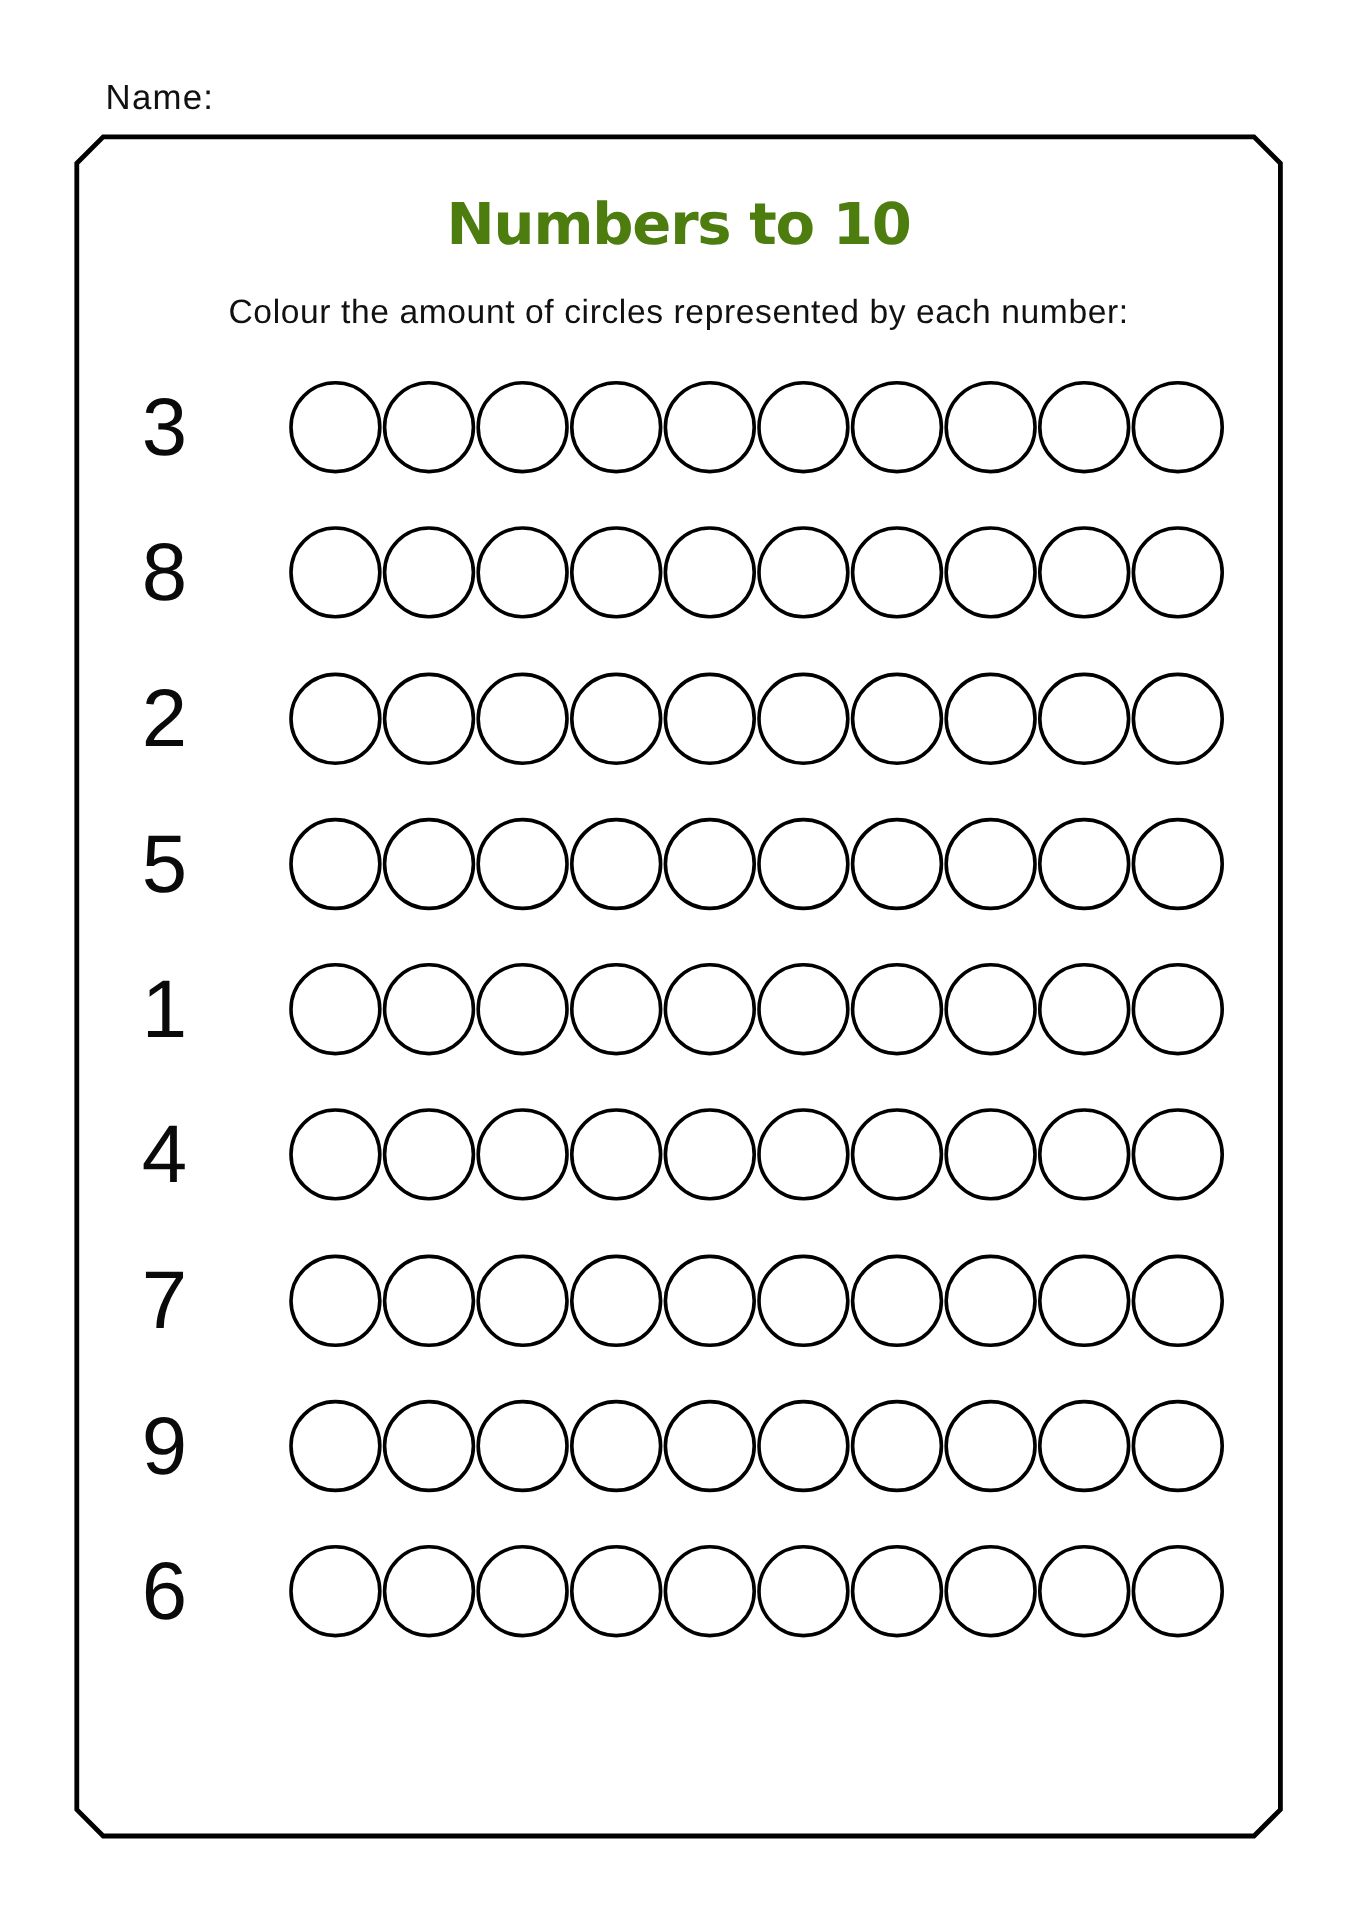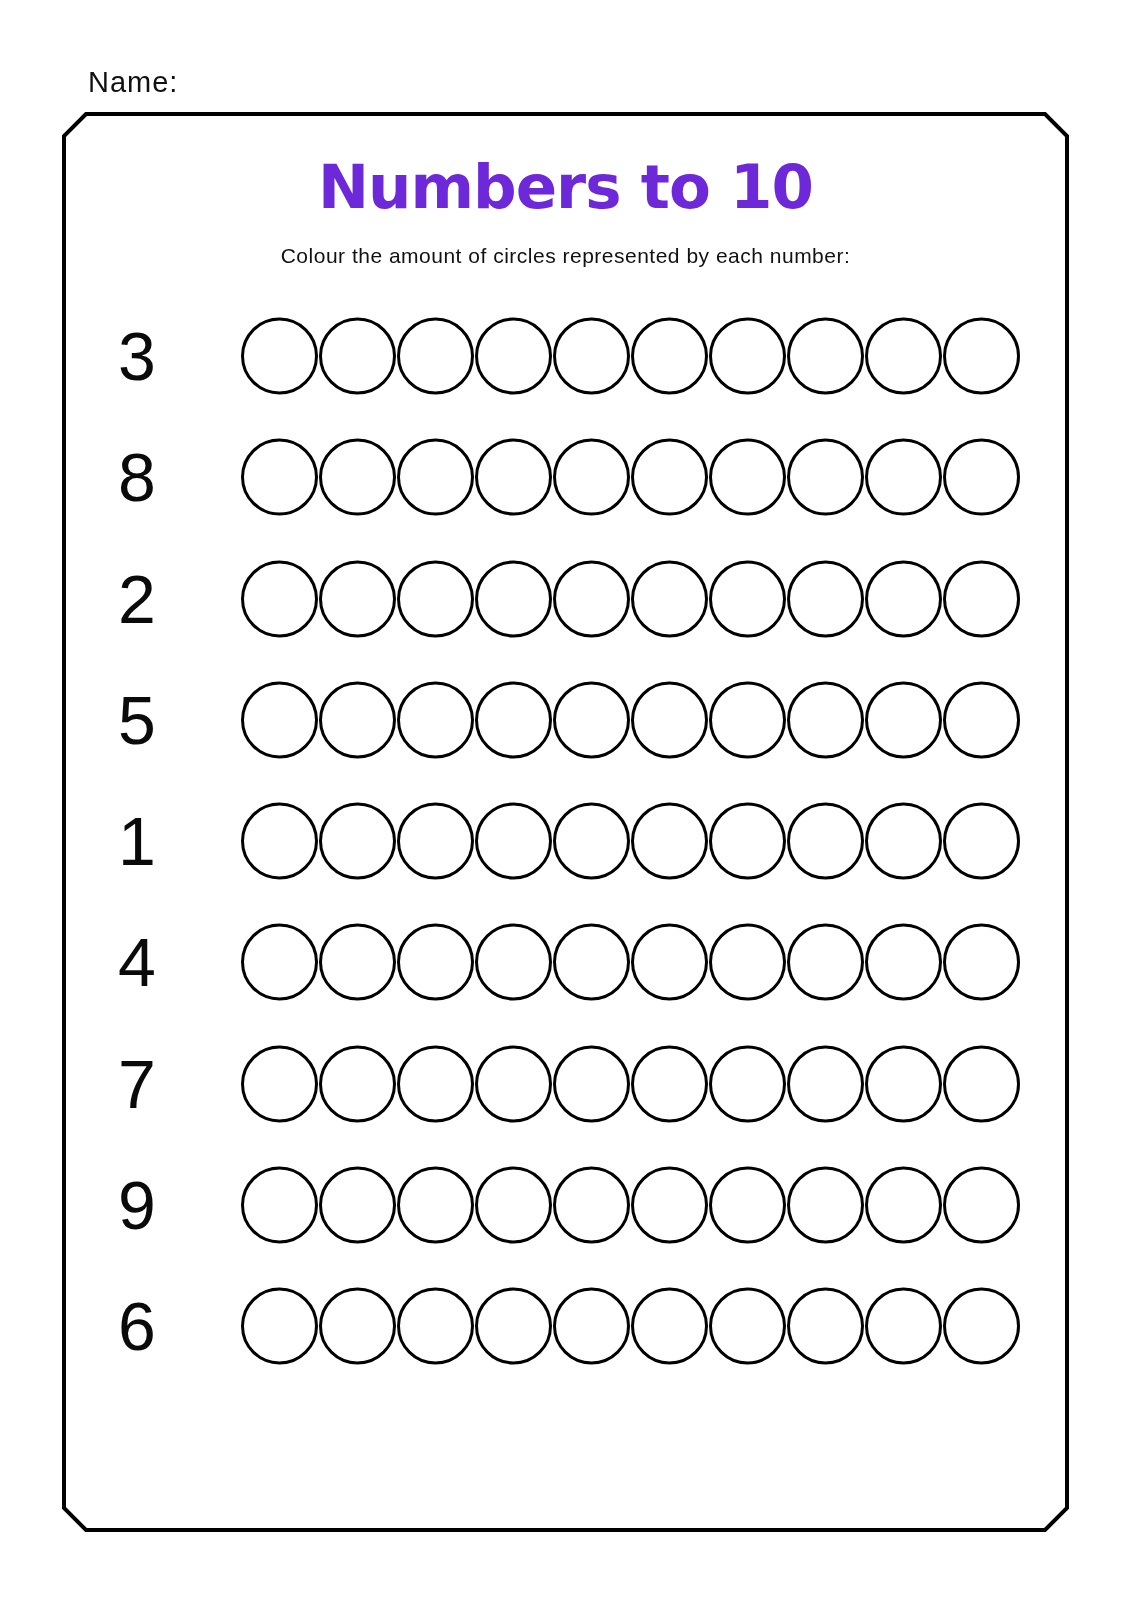--- a/index.html
+++ b/index.html
@@ -29,31 +29,31 @@
     width: 1131px; height: 1600px;
     pointer-events: none;
   }
   .title {
     position: absolute;
     left: 62px; top: 148px;
     width: 1007px;
     text-align: center;
     font-family: "DejaVu Sans", sans-serif;
     font-weight: 800;
-    font-size: 61px;
+    font-size: 48px;
     letter-spacing: -1px;
     line-height: 78px;
-    color: #6d28d9;
+    color: #4d7c0f;
   }
   .instruction {
     position: absolute;
     left: 62px; top: 244px;
     width: 1007px;
     text-align: center;
-    font-size: 21px;
+    font-size: 28px;
     letter-spacing: 0.5px;
     color: #111111;
   }
   .rows {
     position: absolute;
     left: 0; top: 295.3px;
     width: 1131px;
   }
   .row {
     position: relative;

